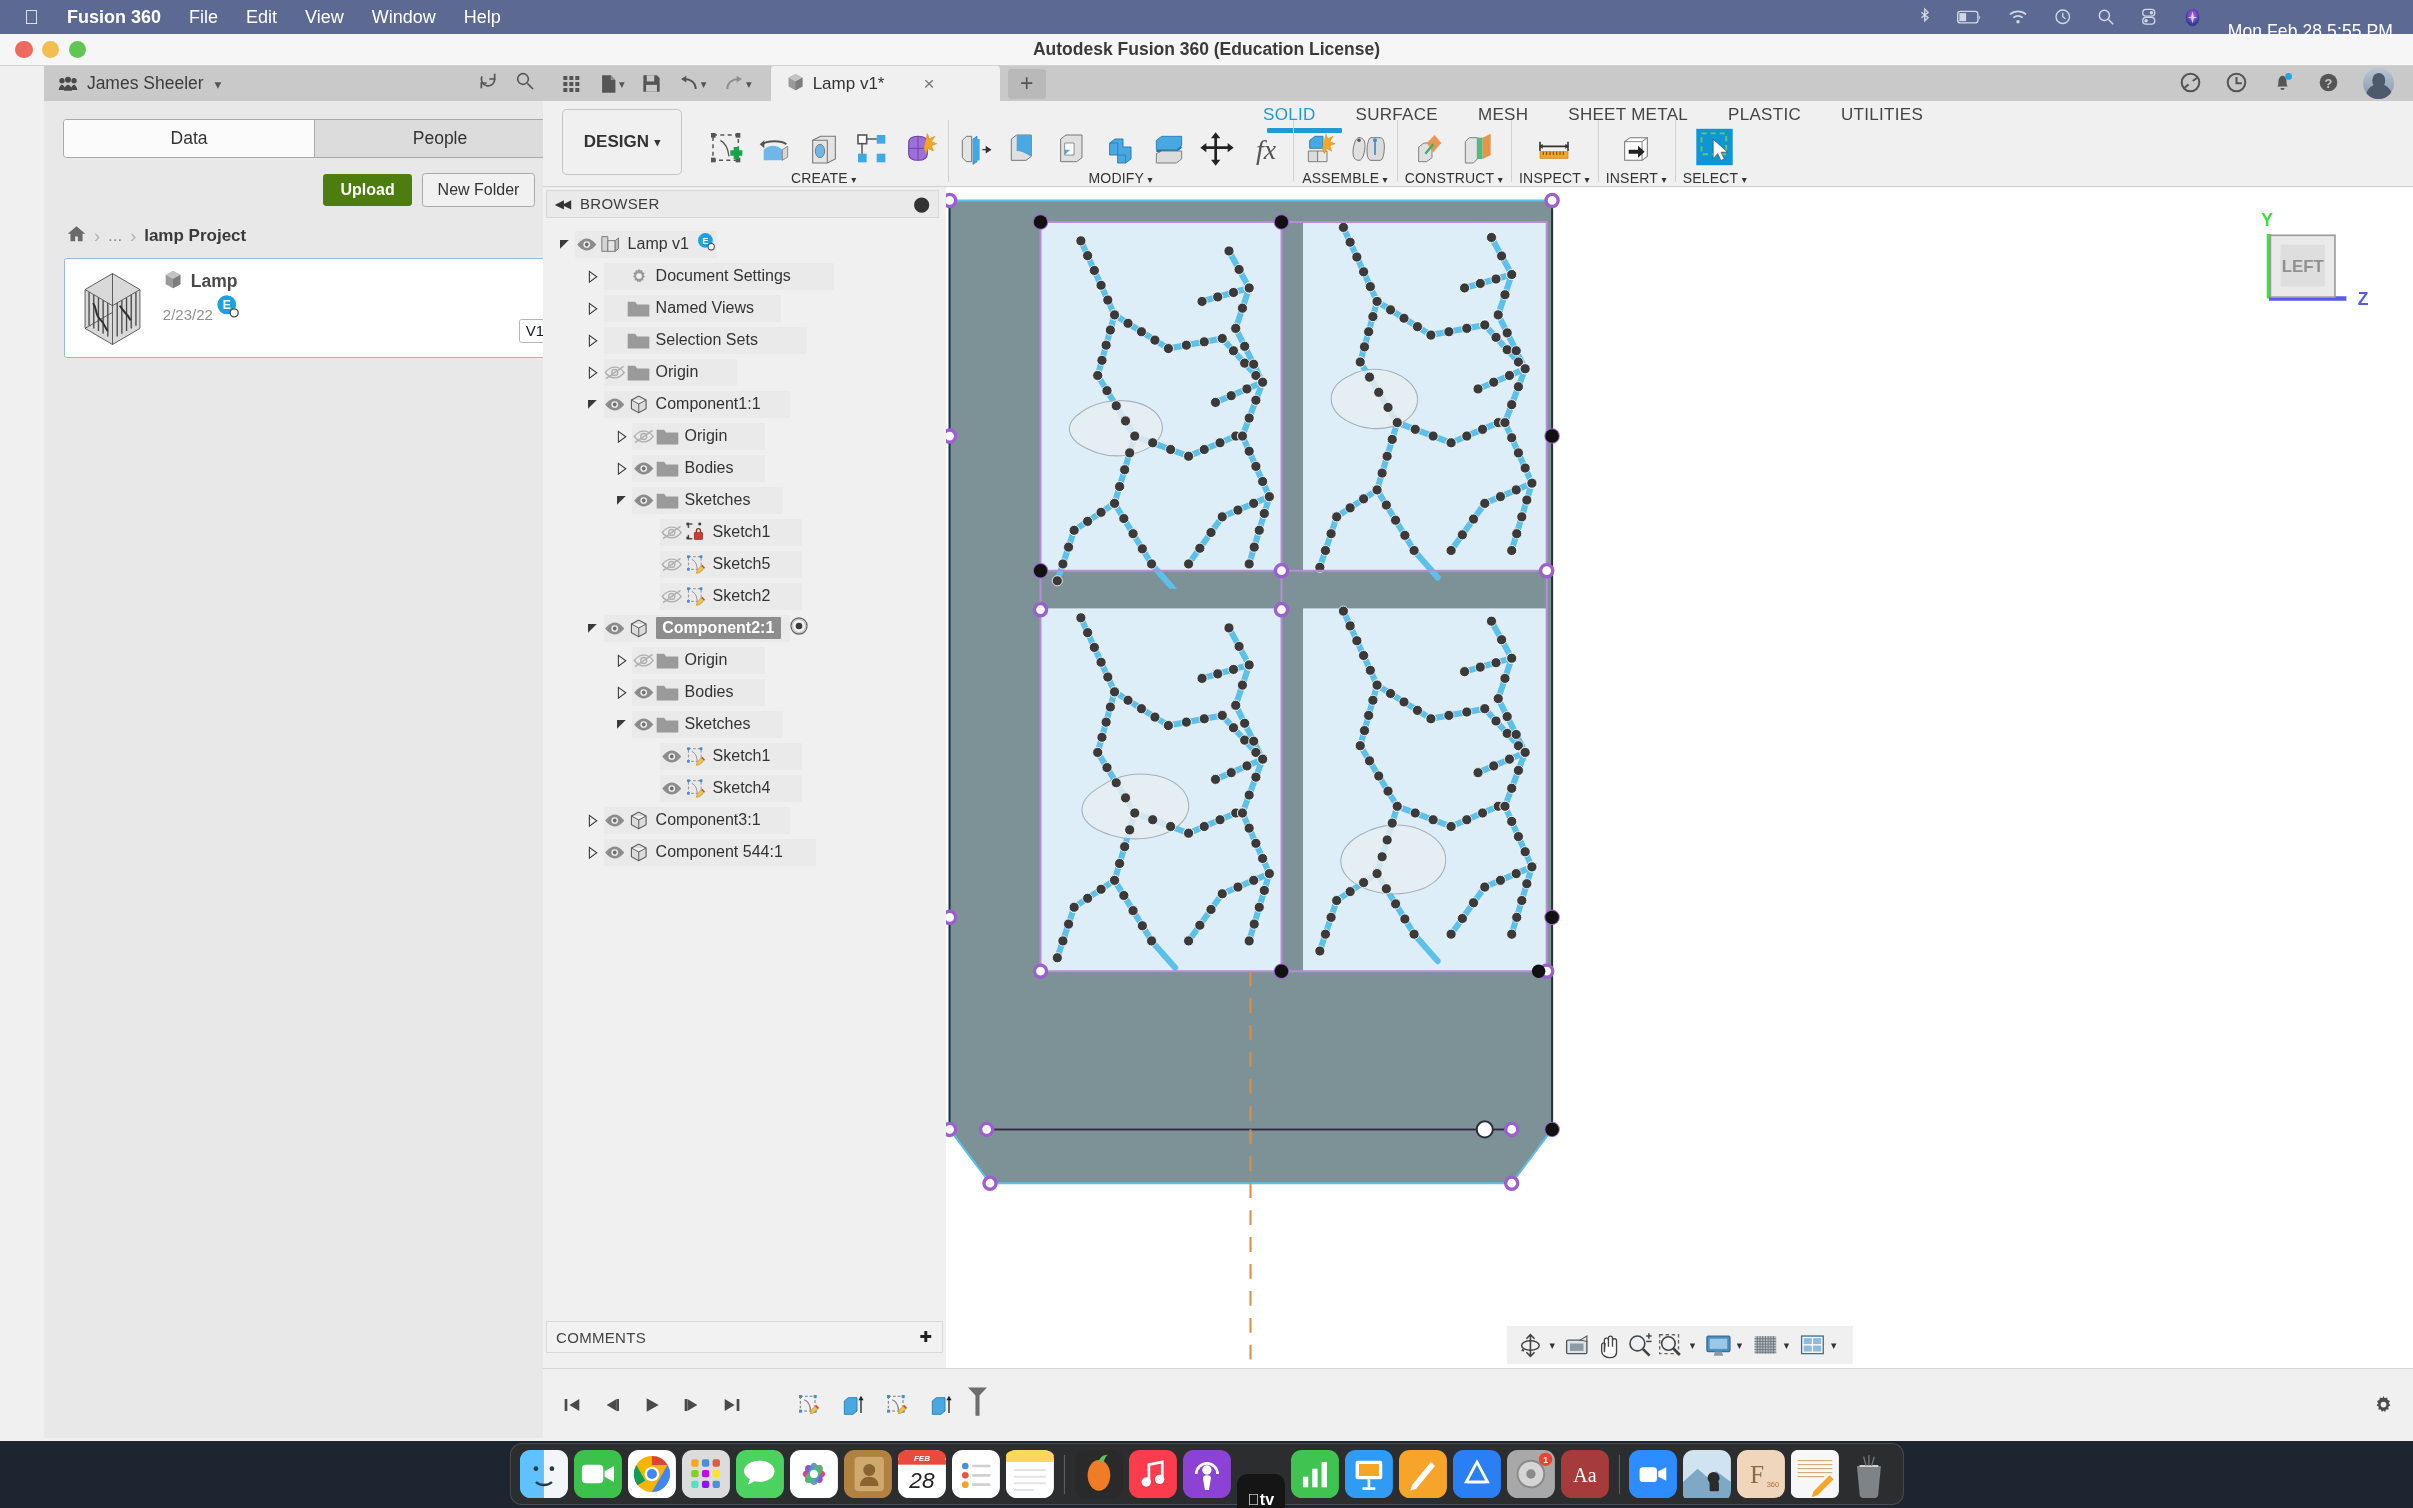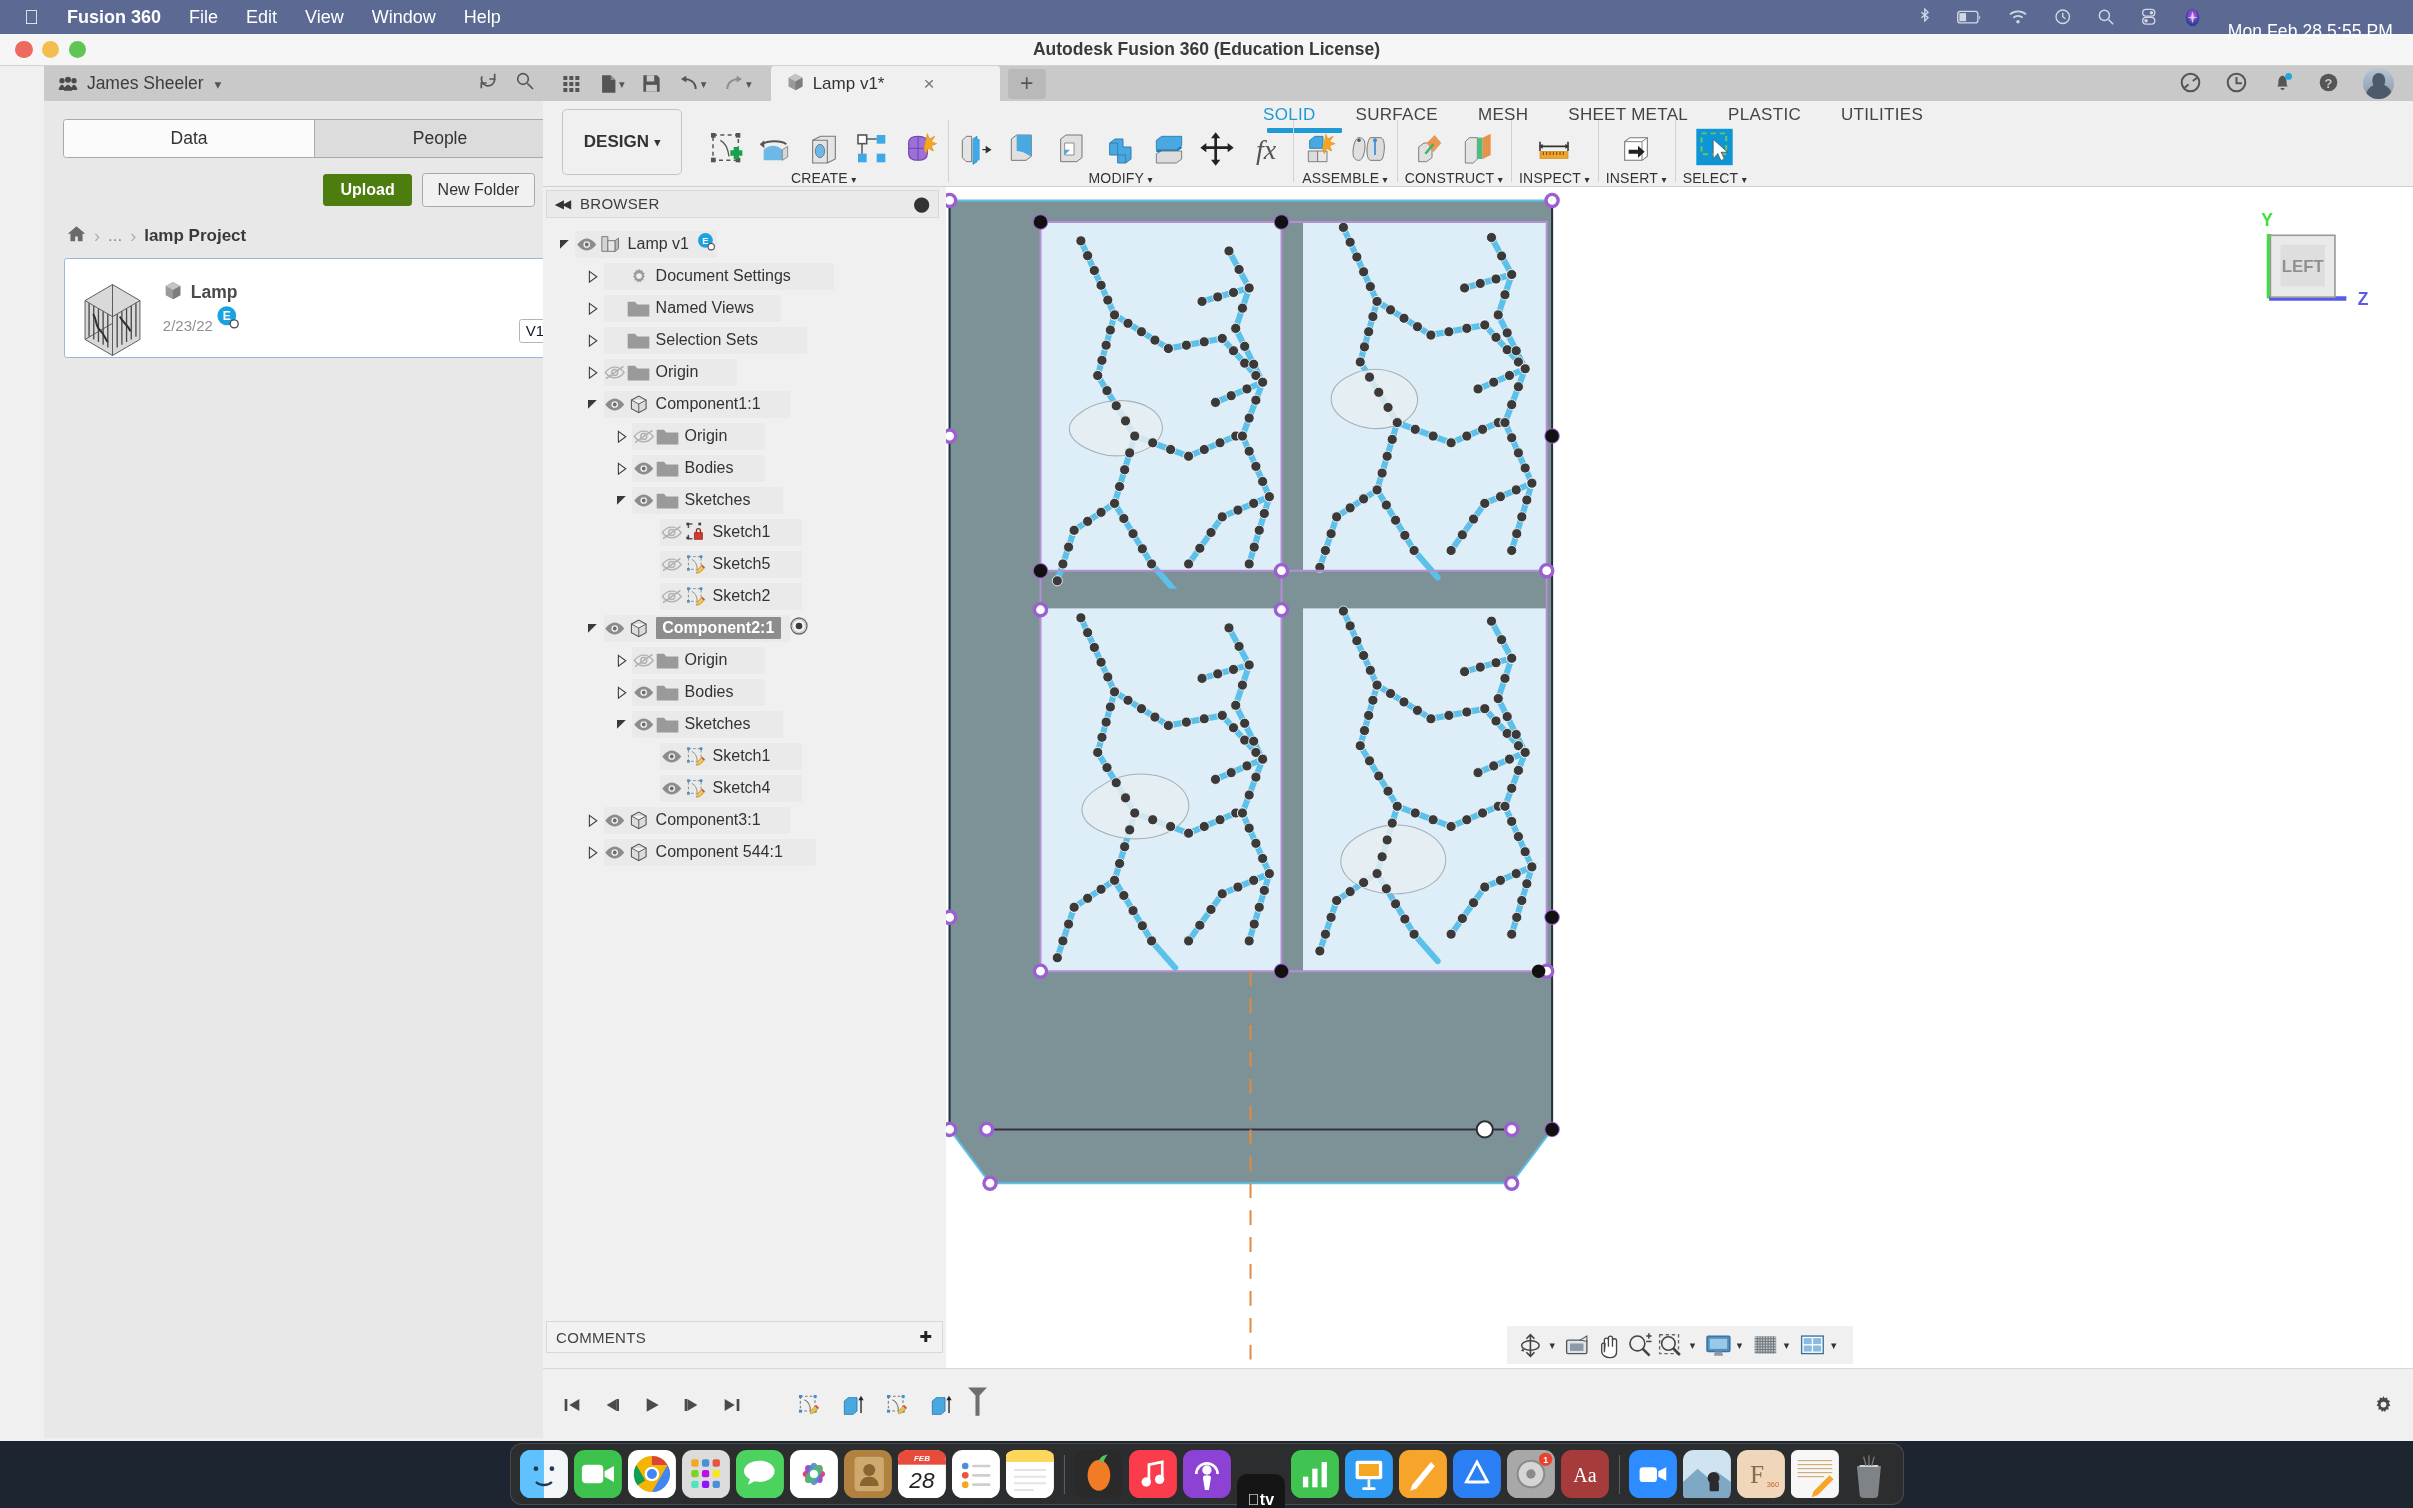--- a/index.html
+++ b/index.html
@@ -79,21 +79,21 @@
   #dp-crumb {
     display:flex; align-items:center; gap:8px;
     padding:17.5px 15px 0 23px; font-size:17px; color:#333;
   }
   #dp-crumb .sep { color:#b0b0b0; font-size:18px; }
   #dp-crumb .dots { color:#8c8c8c; }
   #dp-crumb .proj { font-weight:bold; color:#3a3a3a; }
   #dp-crumb .globe { margin-left:auto; color:#6d6d6d; display:flex; }
   #dp-card {
     margin:10.8px 16px 0 20px; background:#fff; border:0.7px solid #9ab6db;
-    border-radius:2.7px; height:100px; display:flex; padding:16px 8px;
+    border-radius:2.7px; height:100px; display:flex; padding:5px 8px;
     position:relative;
   }
   #dp-card .thumb { width:79px; height:86px; flex:none; }
   #dp-card .meta { margin-left:10.8px; padding-top:5.4px; }
   #dp-card .nm { display:flex; align-items:center; gap:8px; font-size:17.5px;
                  font-weight:bold; color:#4a4a4a; }
   #dp-card .dt { font-size:15px; color:#909090; margin-top:6.7px; }
   #dp-card .ebadge { margin-top:8px; }
   #dp-card .vsel {
     position:absolute; right:9.4px; bottom:14px; font-size:15px; color:#0f172a;

